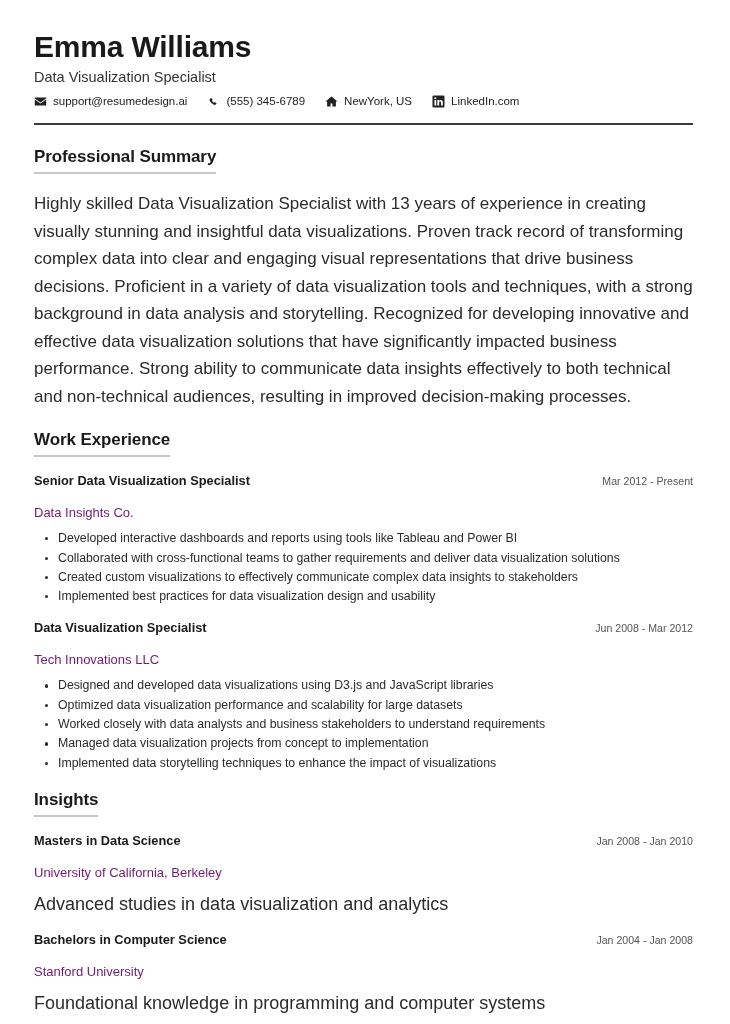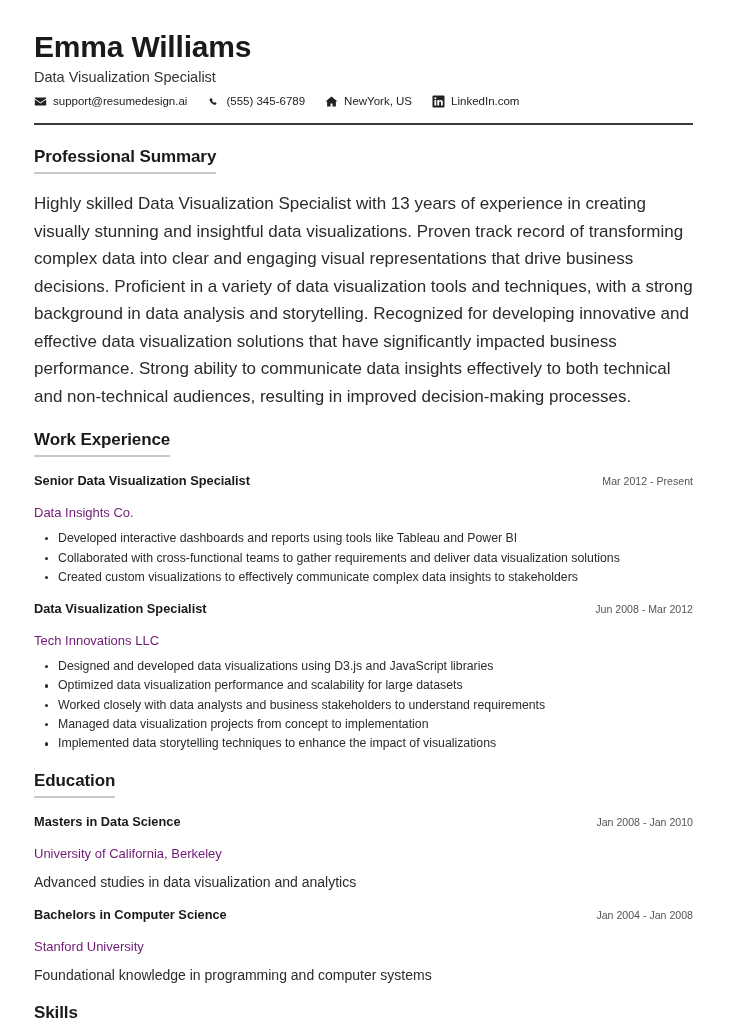--- a/index.html
+++ b/index.html
@@ -145,21 +145,21 @@
     position: absolute;
     left: 11px;
     top: 8px;
     width: 3.2px;
     height: 3.2px;
     border-radius: 50%;
     background: #2b2b2b;
   }
 
   .entry-desc {
-    font-size: 14px;
+    font-size: 18px;
     color: #2b2b2b;
     line-height: 1.5;
     margin-top: 11px;
   }
 
   
   .skills-grid {
     display: grid;
     grid-template-columns: 1fr 1fr;
     column-gap: 31px;
@@ -255,41 +255,42 @@
     <div class="entry" style="margin-bottom:14px;">
       <div class="entry-head">
         <span class="entry-title">Senior Data Visualization Specialist</span>
         <span class="entry-date">Mar 2012 - Present</span>
       </div>
       <div class="entry-org">Data Insights Co.</div>
       <ul class="bullets">
         <li>Developed interactive dashboards and reports using tools like Tableau and Power BI</li>
         <li>Collaborated with cross-functional teams to gather requirements and deliver data visualization solutions</li>
         <li>Created custom visualizations to effectively communicate complex data insights to stakeholders</li>
+        <li>Implemented best practices for data visualization design and usability</li>
       </ul>
     </div>
 
     <div class="entry">
       <div class="entry-head">
         <span class="entry-title">Data Visualization Specialist</span>
         <span class="entry-date">Jun 2008 - Mar 2012</span>
       </div>
       <div class="entry-org">Tech Innovations LLC</div>
       <ul class="bullets">
         <li>Designed and developed data visualizations using D3.js and JavaScript libraries</li>
         <li>Optimized data visualization performance and scalability for large datasets</li>
         <li>Worked closely with data analysts and business stakeholders to understand requirements</li>
         <li>Managed data visualization projects from concept to implementation</li>
         <li>Implemented data storytelling techniques to enhance the impact of visualizations</li>
       </ul>
     </div>
   </div>
 
   <div class="section" style="margin-bottom:17px;">
-    <div class="section-heading">Education</div>
+    <div class="section-heading">Insights</div>
 
     <div class="entry" style="margin-bottom:14px;">
       <div class="entry-head">
         <span class="entry-title">Masters in Data Science</span>
         <span class="entry-date">Jan 2008 - Jan 2010</span>
       </div>
       <div class="entry-org">University of California, Berkeley</div>
       <div class="entry-desc">Advanced studies in data visualization and analytics</div>
     </div>
 

